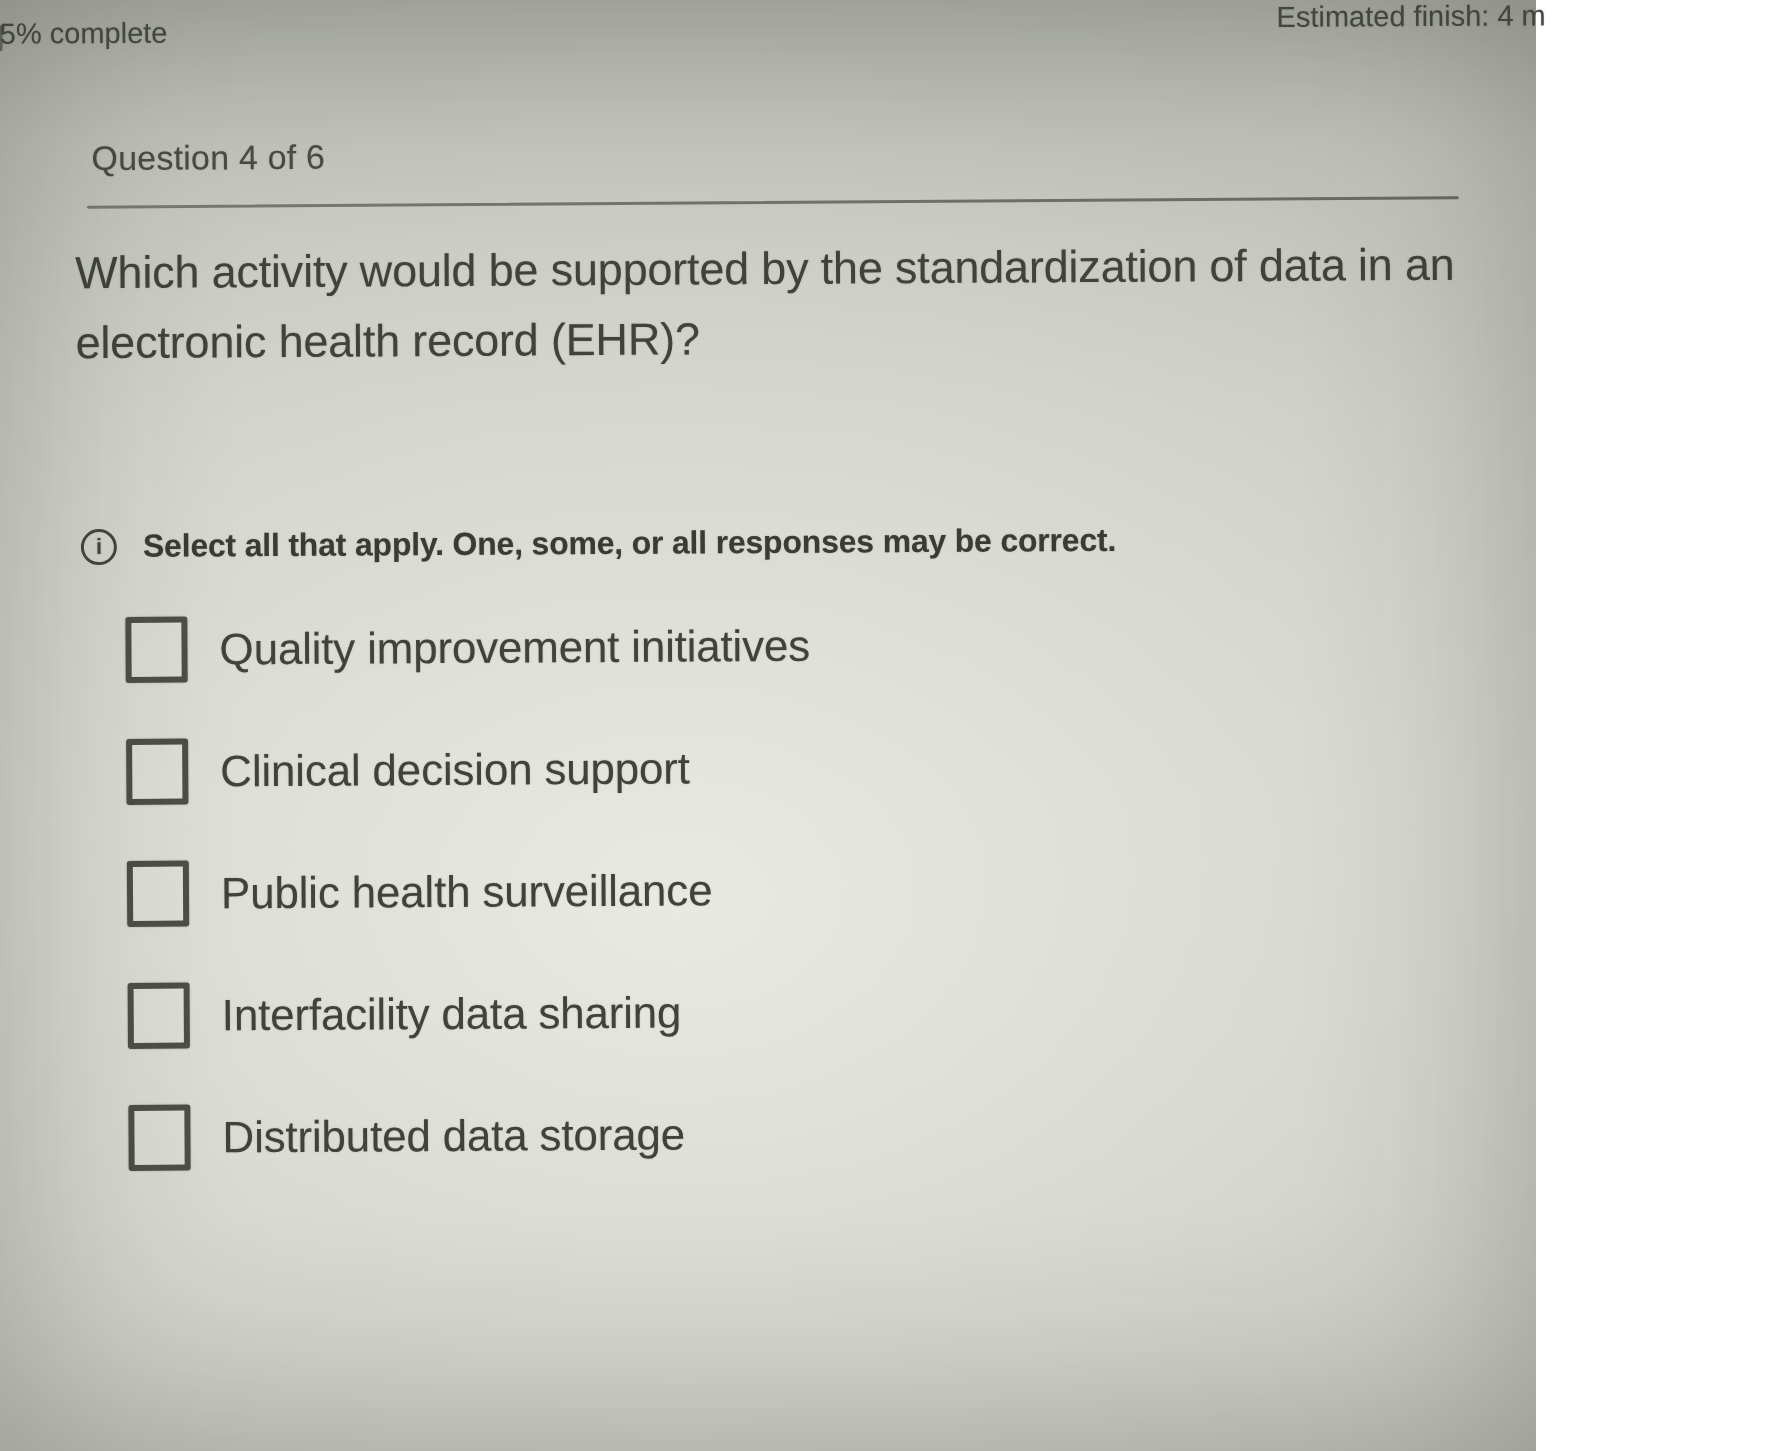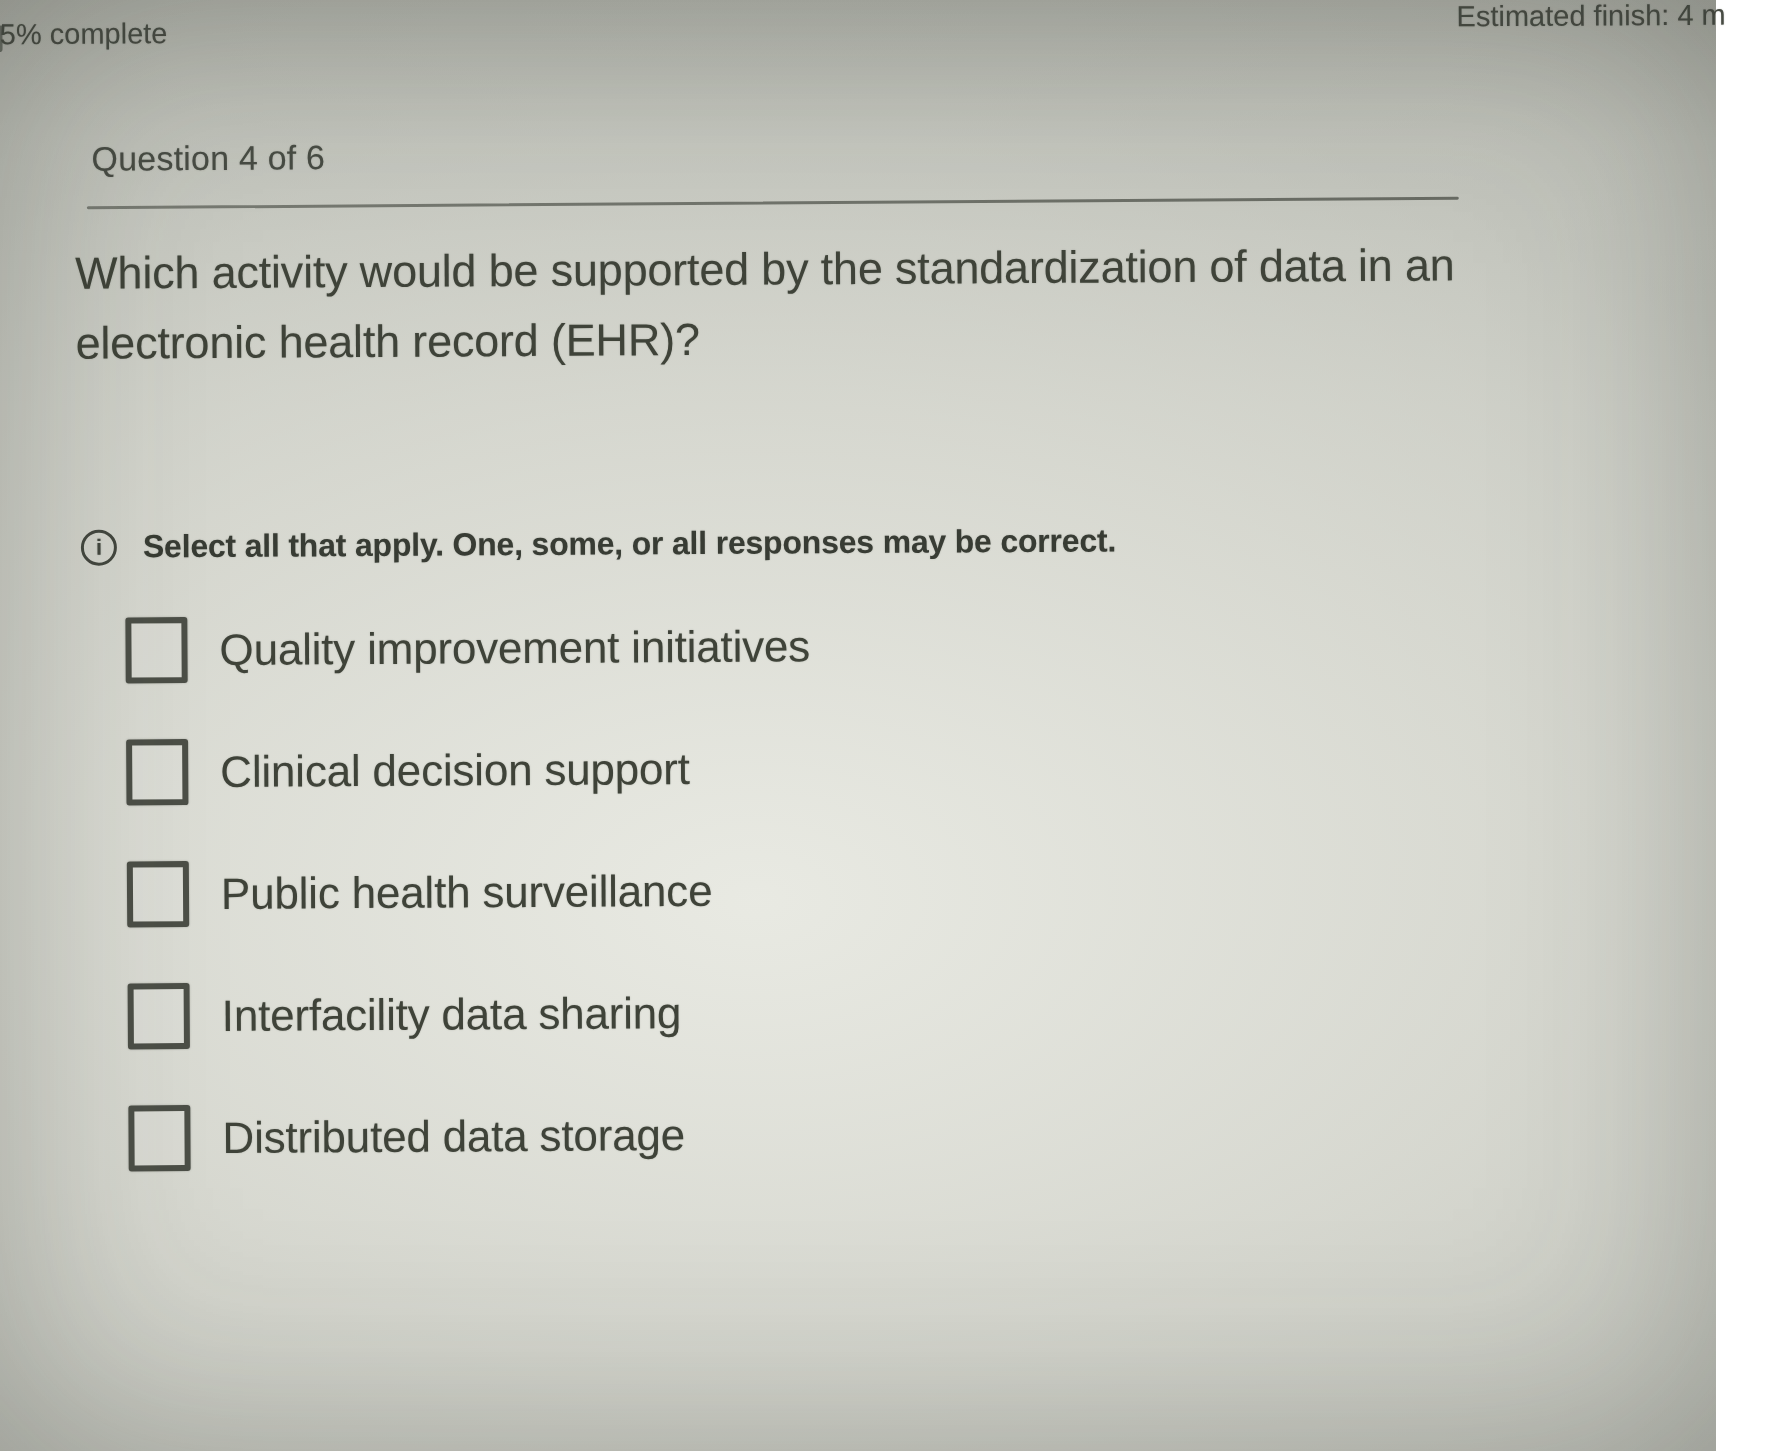--- a/index.html
+++ b/index.html
@@ -7,21 +7,21 @@
     padding: 0;
     width: 1791px;
     height: 1451px;
     overflow: hidden;
     font-family: "Liberation Sans", sans-serif;
   }
 
   
   .screen {
     position: relative;
-    width: 1716px;
+    width: 1536px;
     height: 1451px;
     background:
       radial-gradient(ellipse 130% 95% at 44% 62%,
         rgba(234,235,228,0.95) 0%,
         rgba(219,220,212,0.75) 35%,
         rgba(200,202,194,0.45) 60%,
         rgba(0,0,0,0) 80%),
       linear-gradient(180deg,
         #abada5 0%,
         #bcbeb6 10%,

